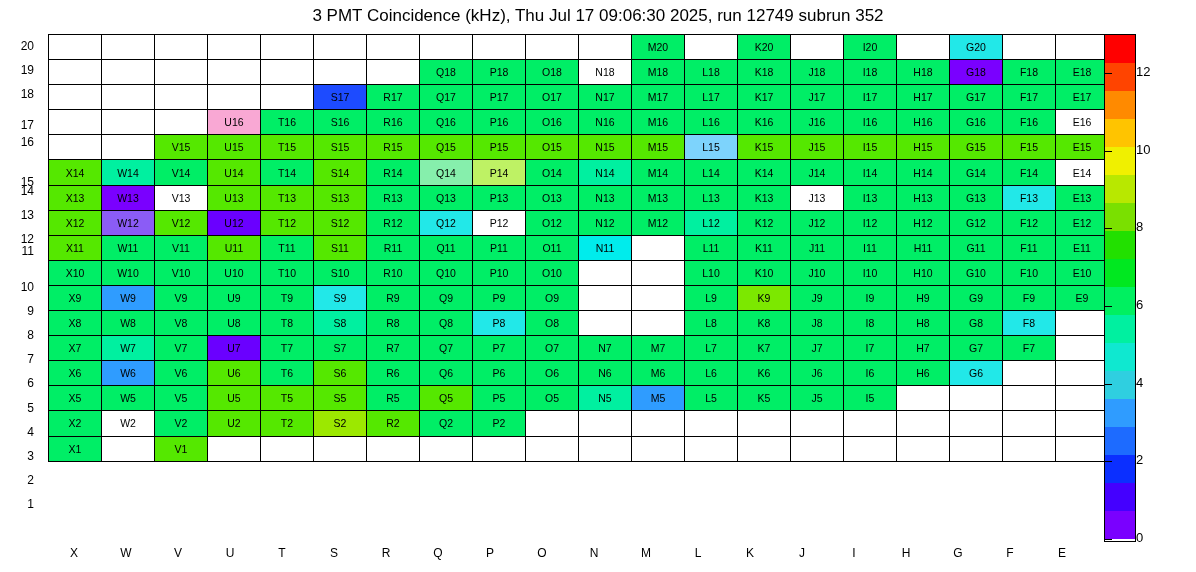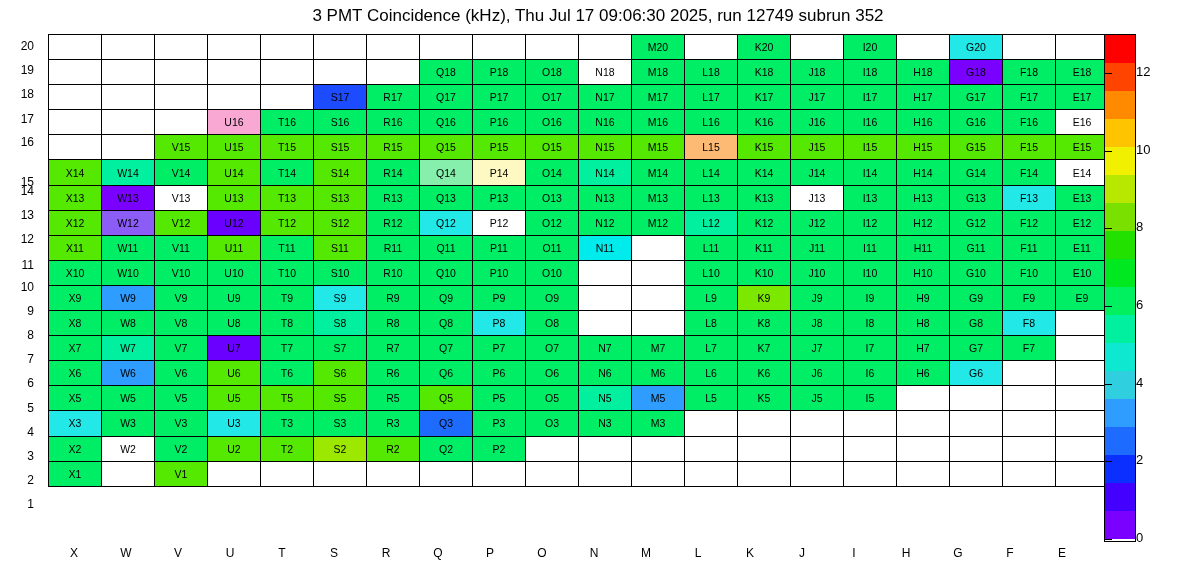--- a/index.html
+++ b/index.html
@@ -119,39 +119,39 @@
             <td style="background:#55e800">V15</td>
             <td style="background:#55e800">U15</td>
             <td style="background:#55e800">T15</td>
             <td style="background:#55e800">S15</td>
             <td style="background:#55e800">R15</td>
             <td style="background:#55e800">Q15</td>
             <td style="background:#55e800">P15</td>
             <td style="background:#55e800">O15</td>
             <td style="background:#55e800">N15</td>
             <td style="background:#55e800">M15</td>
-            <td style="background:#fdba74">L15</td>
+            <td style="background:#7dd3fc">L15</td>
             <td style="background:#55e800">K15</td>
             <td style="background:#55e800">J15</td>
             <td style="background:#55e800">I15</td>
             <td style="background:#55e800">H15</td>
             <td style="background:#55e800">G15</td>
             <td style="background:#55e800">F15</td>
             <td style="background:#55e800">E15</td>
           </tr>
           <tr>
             <td style="background:#55e800">X14</td>
             <td style="background:#00f0a0">W14</td>
             <td style="background:#00ee66">V14</td>
             <td style="background:#55e800">U14</td>
             <td style="background:#00ee66">T14</td>
             <td style="background:#55e800">S14</td>
             <td style="background:#00ee66">R14</td>
             <td style="background:#86efac">Q14</td>
-            <td style="background:#fef9c3">P14</td>
+            <td style="background:#bef264">P14</td>
             <td style="background:#00ee66">O14</td>
             <td style="background:#00f0a0">N14</td>
             <td style="background:#00ee66">M14</td>
             <td style="background:#00ee66">L14</td>
             <td style="background:#00ee66">K14</td>
             <td style="background:#00ee66">J14</td>
             <td style="background:#00ee66">I14</td>
             <td style="background:#00ee66">H14</td>
             <td style="background:#00ee66">G14</td>
             <td style="background:#00ee66">F14</td>
@@ -349,42 +349,20 @@
             <td style="background:#00ee66">L5</td>
             <td style="background:#00ee66">K5</td>
             <td style="background:#00ee66">J5</td>
             <td style="background:#00ee66">I5</td>
             <td class="empty"></td>
             <td class="empty"></td>
             <td class="empty"></td>
             <td class="empty"></td>
           </tr>
           <tr>
-            <td style="background:#22e8e8">X3</td>
-            <td style="background:#00ee66">W3</td>
-            <td style="background:#00ee66">V3</td>
-            <td style="background:#22e8e8">U3</td>
-            <td style="background:#00ee66">T3</td>
-            <td style="background:#00ee66">S3</td>
-            <td style="background:#00ee66">R3</td>
-            <td style="background:#1d6bff">Q3</td>
-            <td style="background:#00ee66">P3</td>
-            <td style="background:#00ee66">O3</td>
-            <td style="background:#00ee66">N3</td>
-            <td style="background:#00ee66">M3</td>
-            <td class="empty"></td>
-            <td class="empty"></td>
-            <td class="empty"></td>
-            <td class="empty"></td>
-            <td class="empty"></td>
-            <td class="empty"></td>
-            <td class="empty"></td>
-            <td class="empty"></td>
-          </tr>
-          <tr>
             <td style="background:#00ee66">X2</td>
             <td style="background:#ffffff">W2</td>
             <td style="background:#00ee66">V2</td>
             <td style="background:#55e800">U2</td>
             <td style="background:#55e800">T2</td>
             <td style="background:#9ce800">S2</td>
             <td style="background:#55e800">R2</td>
             <td style="background:#00ee66">Q2</td>
             <td style="background:#00ee66">P2</td>
             <td class="empty"></td>
@@ -421,27 +399,27 @@
             <td class="empty"></td>
             <td class="empty"></td>
           </tr>
         </tbody>
       </table>
     </div>
   <div id="axes">
       <div class="ylab" style="top:39px">20</div>
       <div class="ylab" style="top:63.1px">19</div>
       <div class="ylab" style="top:87.2px">18</div>
-      <div class="ylab" style="top:112px">17</div>
+      <div class="ylab" style="top:118px">17</div>
       <div class="ylab" style="top:135.4px">16</div>
       <div class="ylab" style="top:175px">15</div>
       <div class="ylab" style="top:183.60000000000002px">14</div>
       <div class="ylab" style="top:207.70000000000002px">13</div>
       <div class="ylab" style="top:231.8px">12</div>
-      <div class="ylab" style="top:258px">11</div>
+      <div class="ylab" style="top:244px">11</div>
       <div class="ylab" style="top:280px">10</div>
       <div class="ylab" style="top:304.1px">9</div>
       <div class="ylab" style="top:328.20000000000005px">8</div>
       <div class="ylab" style="top:352.3px">7</div>
       <div class="ylab" style="top:376.40000000000003px">6</div>
       <div class="ylab" style="top:400.5px">5</div>
       <div class="ylab" style="top:424.6px">4</div>
       <div class="ylab" style="top:448.70000000000005px">3</div>
       <div class="ylab" style="top:472.8px">2</div>
       <div class="ylab" style="top:496.90000000000003px">1</div>

